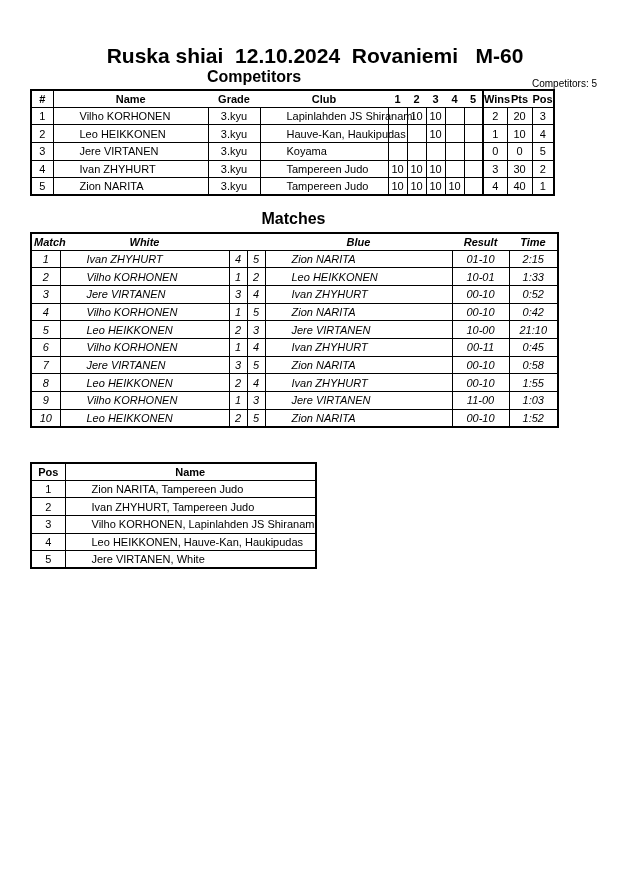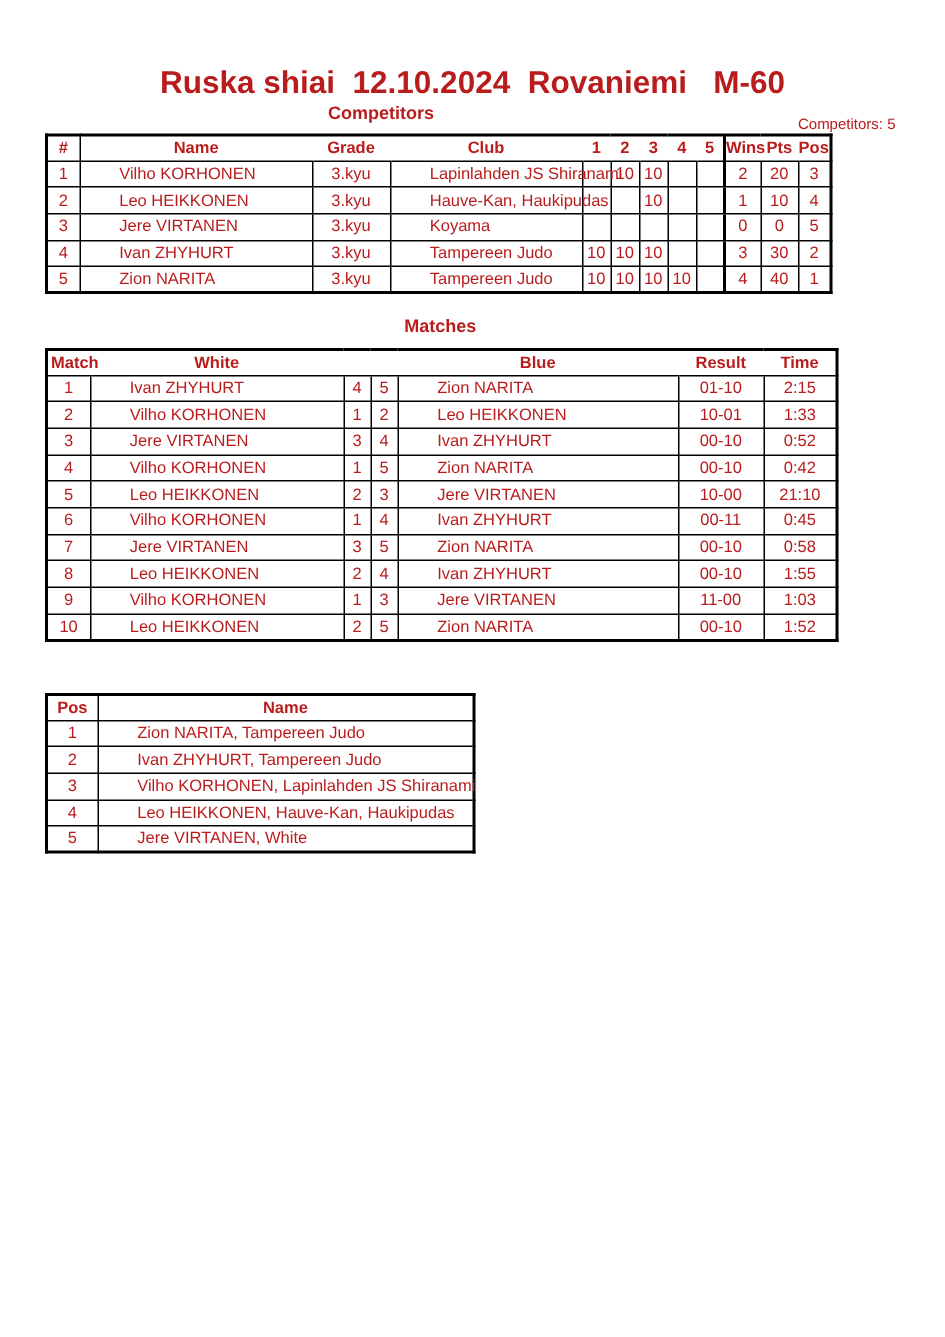--- a/index.html
+++ b/index.html
@@ -2,54 +2,54 @@
 <html><head>
 <meta charset="utf-8">
 <style>
   html, body { margin: 0; padding: 0; background: #fff; }
   .page {
     position: relative;
     width: 630px;
     height: 891px;
     background: #ffffff;
     font-family: "Liberation Sans", sans-serif;
-    color: #b91c1c;
+    color: #000000;
     overflow: hidden;
   }
   .page-title {
     position: absolute;
     top: 44px; left: 0; width: 630px;
     text-align: center;
     font-size: 21px;
     font-weight: bold;
     white-space: pre;
   }
   .sec-label {
     position: absolute;
-    font-size: 12px;
+    font-size: 16px;
     font-weight: bold;
     text-align: center;
   }
   .competitors-label { top: 68px; left: 30px; width: 448px; }
   .matches-label     { top: 210px; left: 30px; width: 527px; }
   .results-label     { top: 443px; left: 30px; width: 285px; }
   .count-label {
     position: absolute;
     top: 78px; right: 33px;
     font-size: 10px;
   }
   table {
     position: absolute;
     border-collapse: collapse;
     table-layout: fixed;
     border: 2px solid #000;
     font-size: 11px;
   }
   .competitors-table { top: 89px;  left: 30px; width: 523px; }
-  .matches-table     { top: 232px; left: 30px; width: 527px; }
+  .matches-table     { top: 232px; left: 30px; width: 527px; font-style: italic; }
   .results-table     { top: 462px; left: 30px; width: 285px; }
 
   thead tr { height: 17px; }
   tbody tr { height: 17.7px; }
 
   th {
     border: none;
     border-bottom: 1px solid #000;
     font-weight: bold;
     text-align: center;

